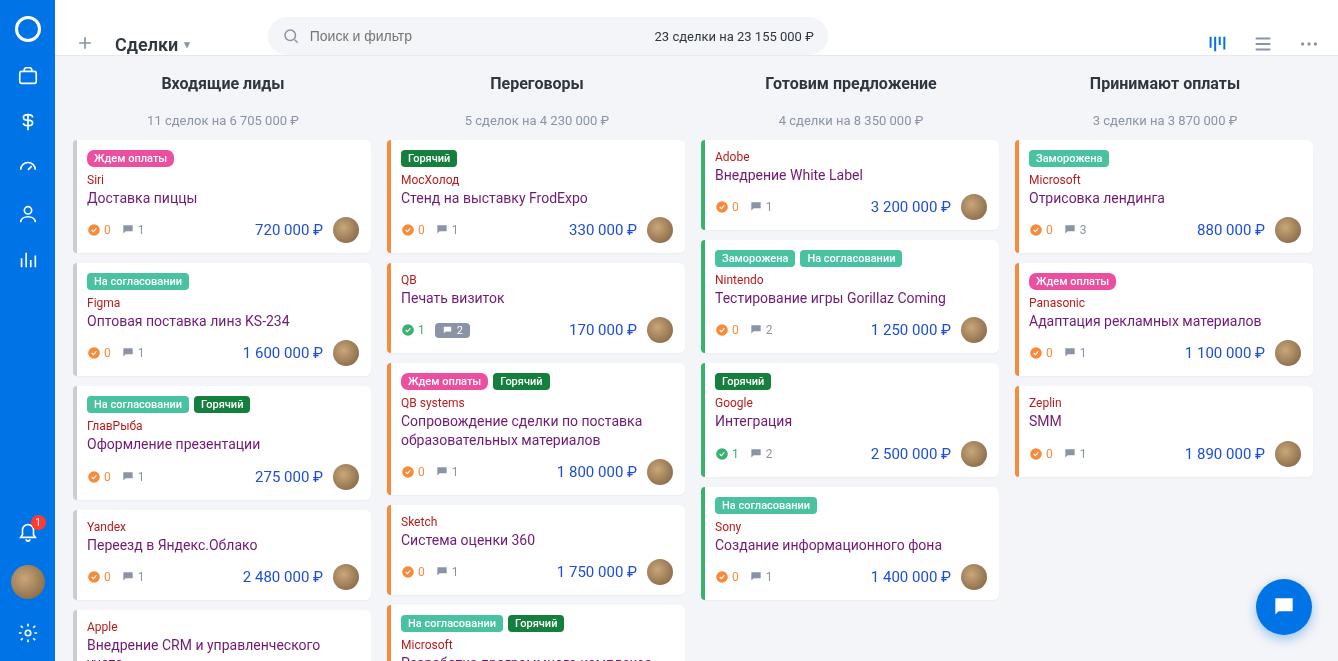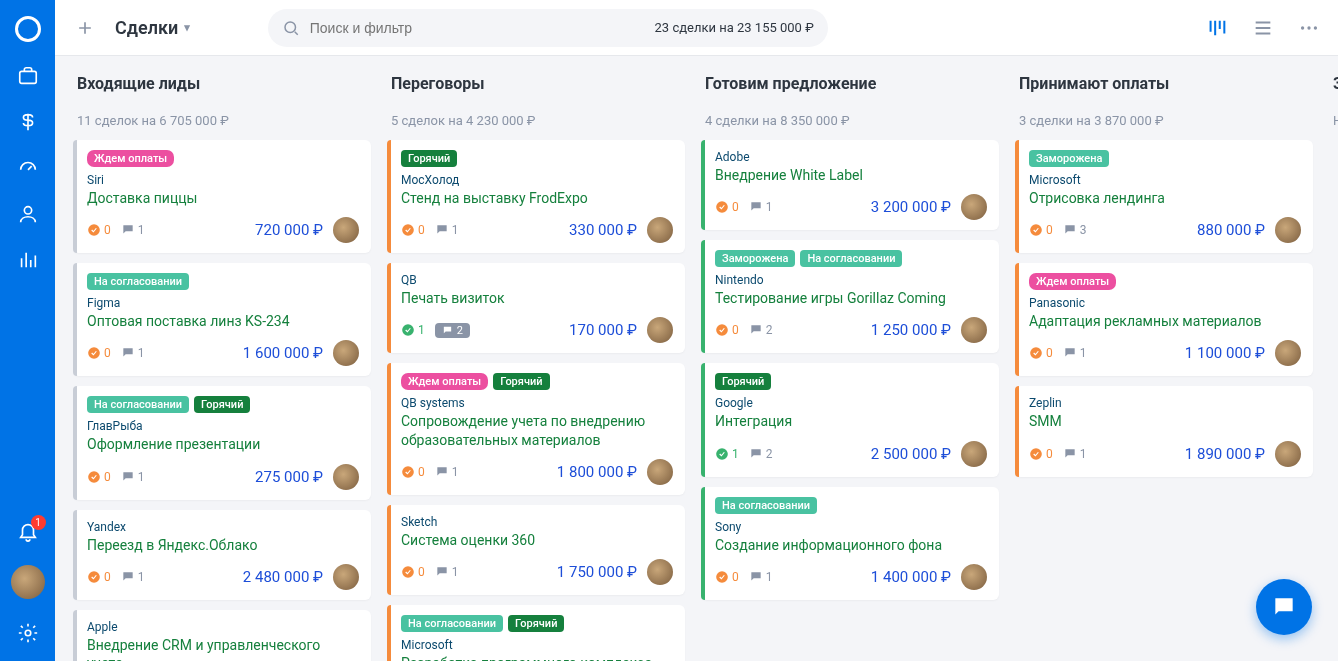--- a/index.html
+++ b/index.html
@@ -12,47 +12,47 @@
   .sidebar { width: 55px; background: #0073e6; display: flex; flex-direction: column; align-items: center; padding: 16px 0; gap: 22px; }
   .sidebar .logo { width: 26px; height: 26px; border: 3px solid #fff; border-radius: 50%; }
   .sidebar .nav-icon { width: 24px; height: 24px; display:flex; align-items:center; justify-content:center; color:#fff; cursor:pointer; position:relative; }
   .sidebar .nav-icon svg { width:22px; height:22px; stroke:#fff; fill:none; stroke-width:1.8; }
   .sidebar .spacer { flex:1; }
   .sidebar .bell-badge { position:absolute; top:-4px; right:-6px; background:#ff3b30; color:#fff; font-size:10px; width:15px; height:15px; border-radius:50%; display:flex; align-items:center; justify-content:center; }
   .sidebar .avatar { width:34px; height:34px; border-radius:50%; background: radial-gradient(circle at 40% 40%, #c9a77a, #7a5c3d); }
 
   
   .main { flex:1; display:flex; flex-direction:column; min-width:0; }
-  .header { height:56px; background:#fff; border-bottom:1px solid #e6e8ec; display:flex; align-items:center; padding:0 18px; gap:18px; }
+  .header { height:56px; background:#fff; border-bottom:1px solid #e6e8ec; display:flex; align-items:flex-end; padding:0 18px; gap:18px; }
   .header .add-btn { width:24px; height:24px; display:flex; align-items:center; justify-content:center; cursor:pointer; color:#8a94a6; }
   .header .title { font-size:18px; font-weight:600; display:flex; align-items:center; gap:6px; cursor:pointer; }
   .header .title .chev { font-size:11px; color:#8a94a6; }
   .header .search { flex:0 0 auto; width:560px; display:flex; align-items:center; background:#f4f5f8; border-radius:22px; height:38px; padding:0 14px; gap:10px; margin-left:60px; }
   .header .search input { border:none; background:transparent; outline:none; font-size:14px; flex:1; color:#2e3640; }
   .header .search .summary { font-size:13px; color:#2e3640; white-space:nowrap; }
   .header .right-icons { margin-left:auto; display:flex; align-items:center; gap:24px; color:#8a94a6; }
   .header .right-icons .ico { width:22px; height:22px; display:flex; align-items:center; justify-content:center; cursor:pointer; }
 
   
   .board { flex:1; overflow-x:auto; overflow-y:hidden; padding:18px 0 0 18px; display:flex; gap:14px; }
   .col { flex: 0 0 300px; display:flex; flex-direction:column; min-height:0; }
-  .col-header { padding:0 4px 12px 4px; }
+  .col-header { padding:0 4px 12px 4px;text-align:center; }
   .col-title { font-size:16px; font-weight:700; color:#2e3640; }
   .col-sub { font-size:13px; color:#8a94a6; margin-top:20px; }
   .col-body { flex:1; overflow-y:auto; padding-right:2px; }
 
   .card { background:#fff; border-radius:6px; padding:10px 12px 10px 14px; margin-bottom:10px; position:relative; cursor:pointer; box-shadow:0 1px 2px rgba(0,0,0,0.04); }
   .card::before { content:''; position:absolute; left:0; top:0; bottom:0; width:4px; border-top-left-radius:6px; border-bottom-left-radius:6px; background: var(--stripe,#c8cdd6); }
   .card .tags { display:flex; flex-wrap:wrap; gap:5px; margin-bottom:6px; }
   .tag { font-size:11px; padding:2px 7px; border-radius:4px; color:#fff; display:inline-block; font-weight:500; }
   .tag.pink { background:#ec4fa0;border-radius:7px; }
   .tag.orange { background:#15803d; }
   .tag.teal  { background:#49c2a1; }
-  .card .company { font-size:12px; color:#0c4a6e; margin-bottom:2px; }
-  .card .name { font-size:14px; color:#15803d; margin-bottom:10px; line-height:1.3; }
+  .card .company { font-size:12px; color:#b91c1c; margin-bottom:2px; }
+  .card .name { font-size:14px; color:#701a75; margin-bottom:10px; line-height:1.3; }
   .card .footer { display:flex; align-items:center; gap:10px; }
   .card .footer .meta { display:flex; align-items:center; gap:3px; font-size:12px; }
   .card .footer .meta.task { color:#f58b3c; }
   .card .footer .meta.task.green { color:#38b26e; }
   .card .footer .meta.comment { color:#8a94a6; }
   .card .footer .meta .icon { width:14px; height:14px; }
   .card .footer .price { margin-left:auto; font-size:15px; font-weight:400; color:#1d4ed8; white-space:nowrap; }
   .card .footer .avatar { width:26px; height:26px; border-radius:50%; background: radial-gradient(circle at 40% 40%, #c9a77a, #7a5c3d); flex-shrink:0; }
   .chat-badge { background:#8a94a6; color:#fff; font-size:11px; padding:1px 7px; border-radius:4px; display:inline-flex; align-items:center; gap:4px; }
 
@@ -313,21 +313,21 @@
                 <div class="price">170 000 ₽</div>
                 <div class="avatar"></div>
               </div>
             </div>
             <div class="card" style="--stripe: #f58b3c;">
               <div class="tags">
                 <span class="tag pink">Ждем оплаты</span>
                 <span class="tag orange">Горячий</span>
               </div>
               <div class="company">QB systems</div>
-              <div class="name">Сопровождение учета по внедрению образовательных материалов</div>
+              <div class="name">Сопровождение сделки по поставка образовательных материалов</div>
               <div class="footer">
                 <div class="meta task">
                   <svg class="icon" viewBox="0 0 24 24" fill="currentColor">
                     <circle cx="12" cy="12" r="10"></circle>
                     <path d="M8 12l3 3 5-6" stroke="#fff" stroke-width="2" fill="none"></path>
                   </svg>
                   <span>0</span>
                 </div>
                 <div class="meta comment">
                   <svg class="icon" viewBox="0 0 24 24" fill="currentColor">

